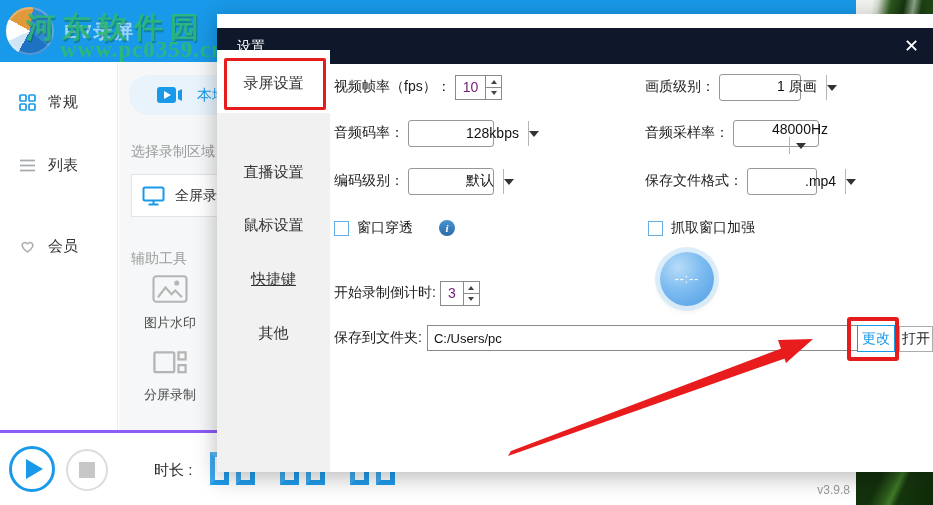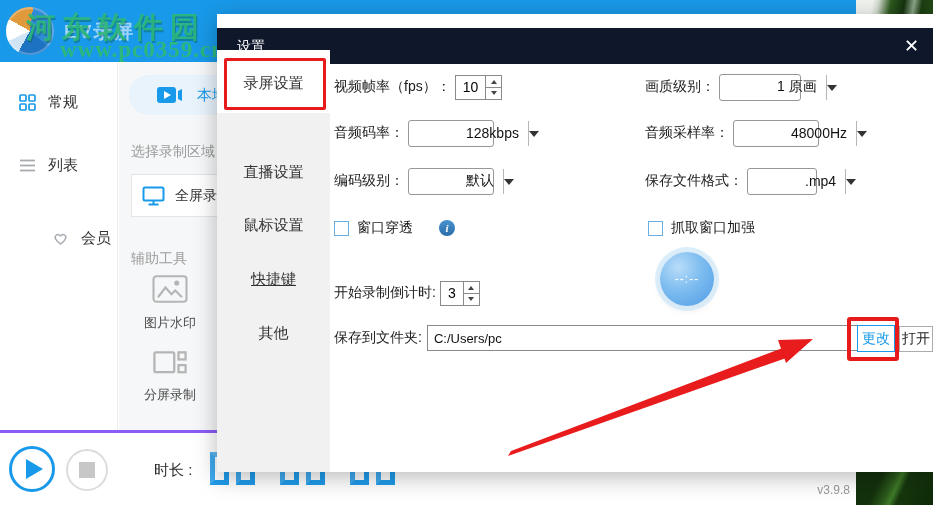--- a/index.html
+++ b/index.html
@@ -65,21 +65,21 @@
 
   .tabstrip { position:absolute; left:0; top:36px; width:113px; height:422px; background:#fff; }
   .tabgray { position:absolute; left:0; top:63px; width:113px; height:359px; background:#f1f1f2; }
   .tab { position:absolute; left:0; width:113px; text-align:center; font-size:15px; color:#333; cursor:pointer; }
   .tab.active { top:24px; font-weight:400; }
   .redbox-tab { position:absolute; left:7px; top:44px; width:102px; height:52px; border:3px solid #e61b1b; border-radius:2px; z-index:8; pointer-events:none; }
 
   .row { position:absolute; height:30px; display:flex; align-items:center; }
   .flabel { font-size:14px; color:#1c1c1c; white-space:nowrap; }
   .spin { display:inline-flex; align-items:stretch; height:25px; border:1px solid #8a8a8a; background:#fff; margin-left:4px; cursor:pointer; }
-  .spin .sval { display:flex; align-items:center; padding:0 7px; font-size:14px; color:#000000; min-width:14px; }
+  .spin .sval { display:flex; align-items:center; padding:0 7px; font-size:14px; color:#701a75; min-width:14px; }
   .sbtns { display:flex; flex-direction:column; width:16px; border-left:1px solid #8a8a8a; }
   .sbtns i { flex:1; display:flex; align-items:center; justify-content:center; cursor:pointer; }
   .sbtns i.down { border-top:1px solid #8a8a8a; }
   .su-tri { width:0; height:0; border:3px solid transparent; border-bottom:4px solid #444; margin-bottom:2px; }
   .sd-tri { width:0; height:0; border:3px solid transparent; border-top:4px solid #444; margin-top:2px; }
   .dd { display:inline-flex; align-items:center; height:27px; border:1px solid #979797; border-radius:3px; background:#fff; margin-left:4px; cursor:pointer;padding-left:48px; }
   .dd .dval { padding:0 9px; font-size:14px; color:#111; white-space:nowrap; }
   .dcar { width:22px; height:100%; border-left:1px solid #b5b5b5; display:flex; align-items:center; justify-content:center; }
   .dcar::after { content:""; width:0; height:0; border:5px solid transparent; border-top:6px solid #333; margin-top:6px; }
   .cb { width:15px; height:15px; border:1px solid #66b0e6; background:#fff; margin-right:8px; cursor:pointer; flex:none; }
@@ -143,21 +143,21 @@
           <svg width="17" height="15" viewBox="0 0 17 15">
               <g stroke="#a7abb0" stroke-width="1.8">
             <line x1="1" y1="2.5" x2="16" y2="2.5"></line>
                 <line x1="1" y1="7.5" x2="16" y2="7.5"></line>
                 <line x1="1" y1="12.5" x2="16" y2="12.5"></line>
               </g>
             </svg>
         </span>
         <span class="slabel">列表</span>
       </div>
-      <div class="side-item" style="top:161px;padding-left:33px;">
+      <div class="side-item" style="top:169px;">
         <span class="sicon">
           <svg width="17" height="16" viewBox="0 0 17 16">
               <path d="M8.5 14 C3 10 2 6.8 4.4 5 C6.4 3.6 8.5 5.4 8.5 6.4 C8.5 5.4 10.6 3.6 12.6 5 C15 6.8 14 10 8.5 14 Z" fill="none" stroke="#a7abb0" stroke-width="1.5"></path>
             </svg>
         </span>
         <span class="slabel">会员</span>
       </div>
     </div>
 
     <div class="main-bg">
@@ -271,21 +271,21 @@
 
     <div class="row" style="left:117px; top:104px;">
       <span class="flabel">音频码率：</span>
       <span class="dd" style="width:86px;">
         <span class="dval" style="flex:1;">128kbps</span>
         <span class="dcar"></span>
       </span>
     </div>
     <div class="row" style="left:428px; top:104px;">
       <span class="flabel">音频采样率：</span>
-      <span class="dd" style="width:86px;">
+      <span class="dd" style="width:86px;flex-direction:column;">
         <span class="dval" style="flex:1;">48000Hz</span>
         <span class="dcar"></span>
       </span>
     </div>
 
     <div class="row" style="left:117px; top:152px;">
       <span class="flabel">编码级别：</span>
       <span class="dd" style="width:86px;">
         <span class="dval" style="flex:1;">默认</span>
         <span class="dcar"></span>

